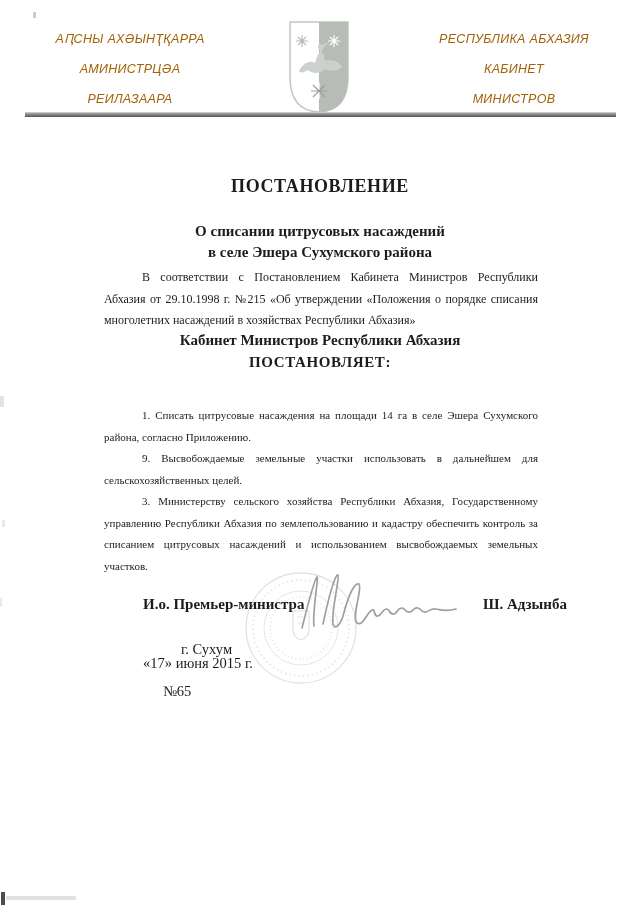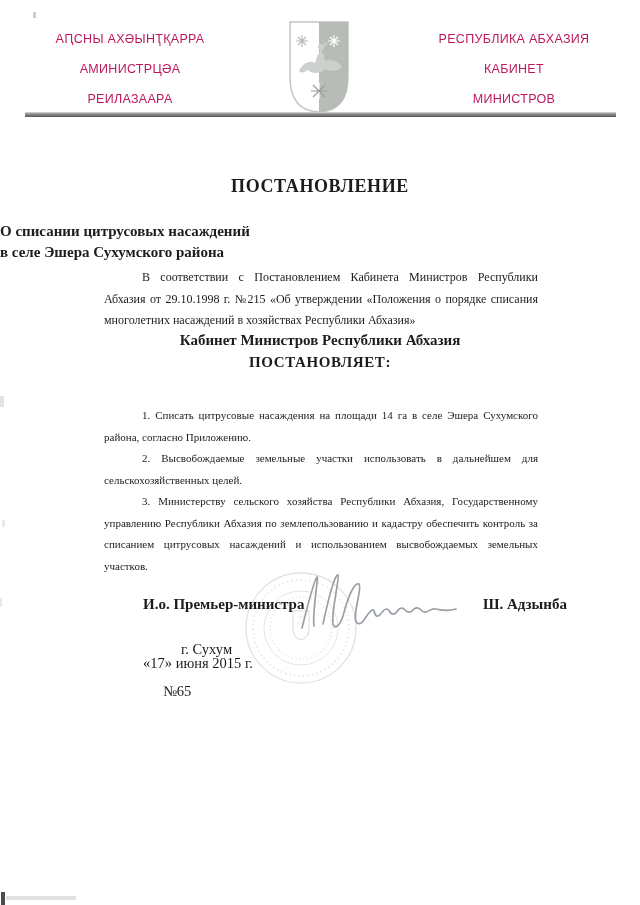--- a/index.html
+++ b/index.html
@@ -10,40 +10,41 @@
     background:#ffffff;
     font-family:"Liberation Serif", serif;
     color:#1c1c1c;
     overflow:hidden;
   }
   
   .hdr-col{
     position:absolute;top:24px;
     text-align:center;
     font-family:"Liberation Sans", sans-serif;
-    font-size:12.5px;color:#be185d;
+    font-size:12.5px;color:#a16207;
     letter-spacing:0.3px;
+    font-style:italic;
   }
   .hdr-col div{line-height:30px;}
   .hdr-left{left:26px;width:208px;}
   .hdr-right{right:20px;width:212px;}
   .emblem{position:absolute;left:287px;top:19px;width:64px;height:96px;}
   .rule{
     position:absolute;left:25px;right:24px;top:112px;height:4px;
     background:linear-gradient(180deg,#ababab 0%,#8a8a8a 35%,#555555 100%);
     border-top:1px solid #c9c9c9;
   }
   
   .doc-title{
     position:absolute;top:176px;left:0;right:0;
     text-align:center;font-size:18px;font-weight:bold;letter-spacing:0.6px;
   }
   .doc-subtitle{
     position:absolute;top:221px;left:0;right:0;
-    font-size:15px;font-weight:bold;line-height:21px;
+    text-align:center;font-size:15px;font-weight:bold;line-height:21px;
   }
   .preamble{
     position:absolute;top:267px;left:104px;width:434px;
     font-size:12px;line-height:21.5px;text-align:justify;text-indent:38px;margin:0;
   }
   .authority{
     position:absolute;top:332px;left:0;right:0;
     text-align:center;font-size:15px;font-weight:bold;margin:0;
   }
   .resolves{
@@ -130,21 +131,21 @@
     <div>О списании цитрусовых насаждений</div>
     <div>в селе Эшера Сухумского района</div>
   </div>
 
   <p class="preamble">В соответствии с Постановлением Кабинета Министров Республики Абхазия от 29.10.1998 г. №215 «Об утверждении «Положения о порядке списания многолетних насаждений в хозяйствах Республики Абхазия»</p>
   <p class="authority">Кабинет Министров Республики Абхазия</p>
   <p class="resolves">ПОСТАНОВЛЯЕТ:</p>
 
   <div class="items">
     <p>1. Списать цитрусовые насаждения на площади 14 га в селе Эшера Сухумского района, согласно Приложению.</p>
-    <p>2. Высвобождаемые земельные участки использовать в дальнейшем для сельскохозяйственных целей.</p>
+    <p>9. Высвобождаемые земельные участки использовать в дальнейшем для сельскохозяйственных целей.</p>
     <p>3. Министерству сельского хозяйства Республики Абхазия, Государственному управлению Республики Абхазия по землепользованию и кадастру обеспечить контроль за списанием цитрусовых насаждений и использованием высвобождаемых земельных участков.</p>
   </div>
 
   <svg class="stamp" viewBox="0 0 116 120" xmlns="http://www.w3.org/2000/svg">
     <g fill="none">
       <circle cx="58" cy="60" r="55" stroke="#dedede" stroke-width="1.3"></circle>
       <circle cx="58" cy="60" r="48" stroke="#e4e4e4" stroke-width="2" stroke-dasharray="1.5 3"></circle>
       <circle cx="58" cy="60" r="37" stroke="#e0e0e0" stroke-width="1"></circle>
       <circle cx="58" cy="60" r="31" stroke="#e7e7e7" stroke-width="2" stroke-dasharray="1.2 2.6"></circle>
       <path d="M50,43 h16 v17 q0,10 -8,12 q-8,-2 -8,-12 Z" stroke="#dcdcdc" stroke-width="1.2"></path>

